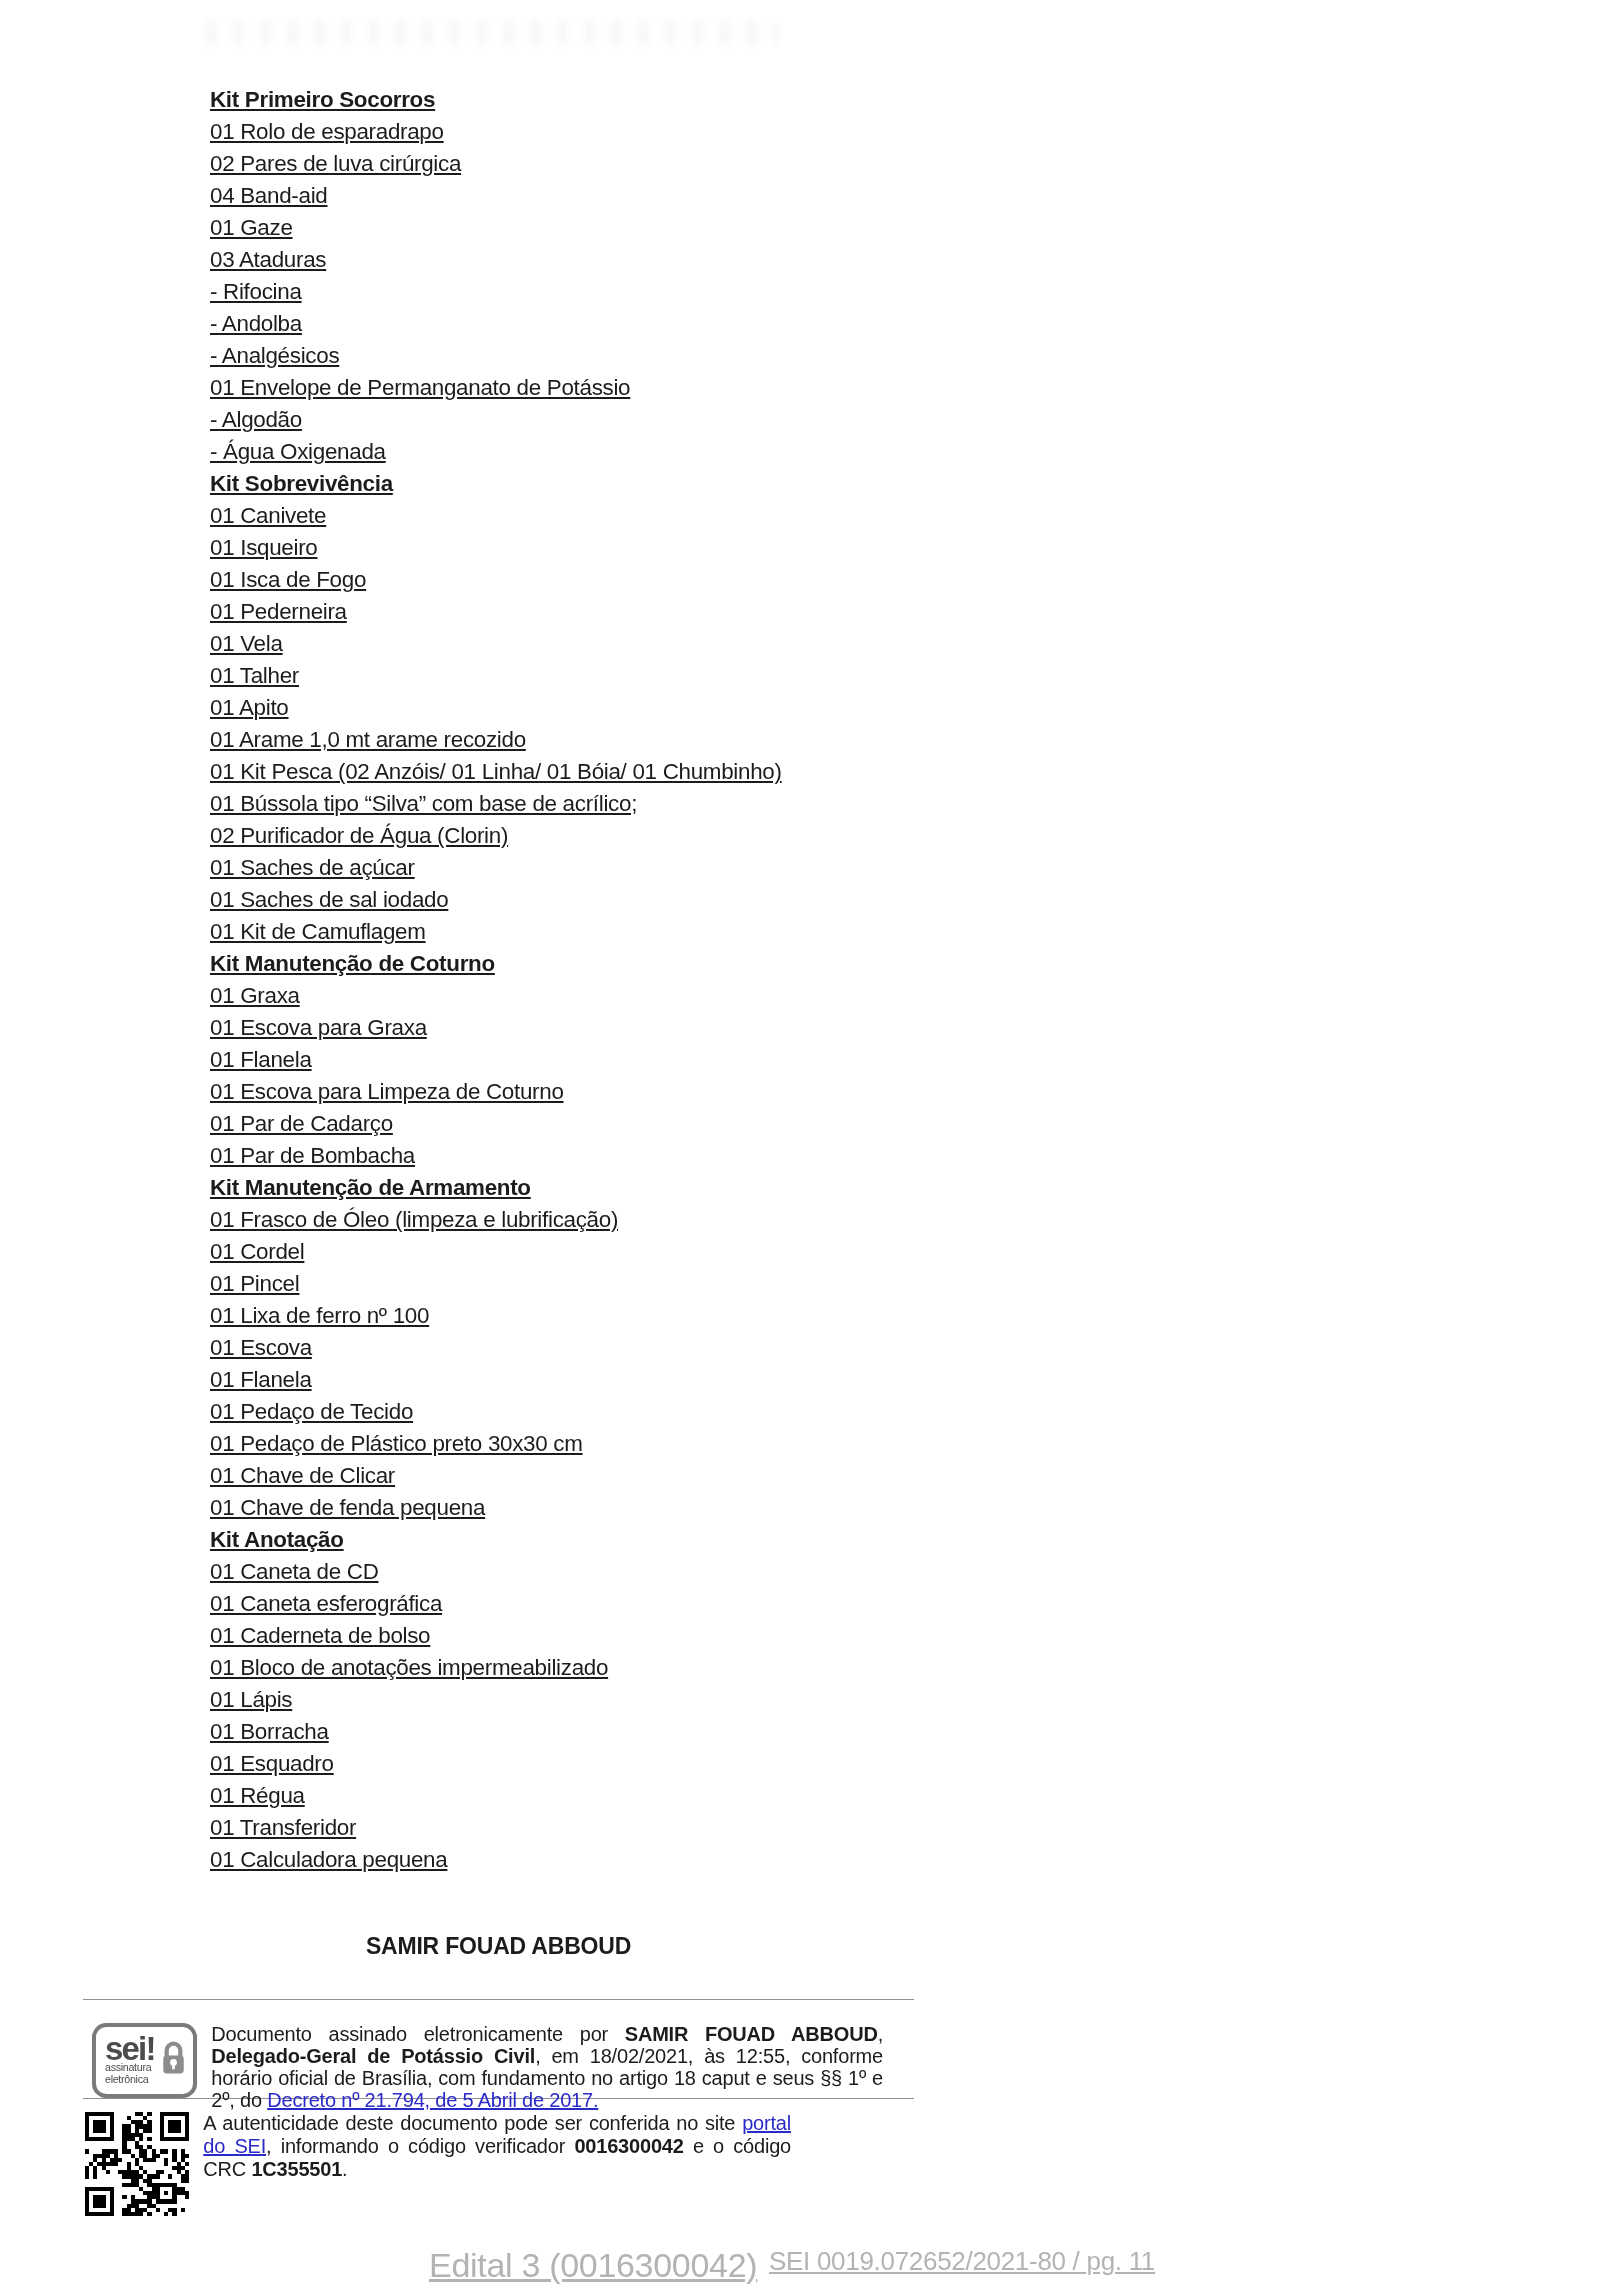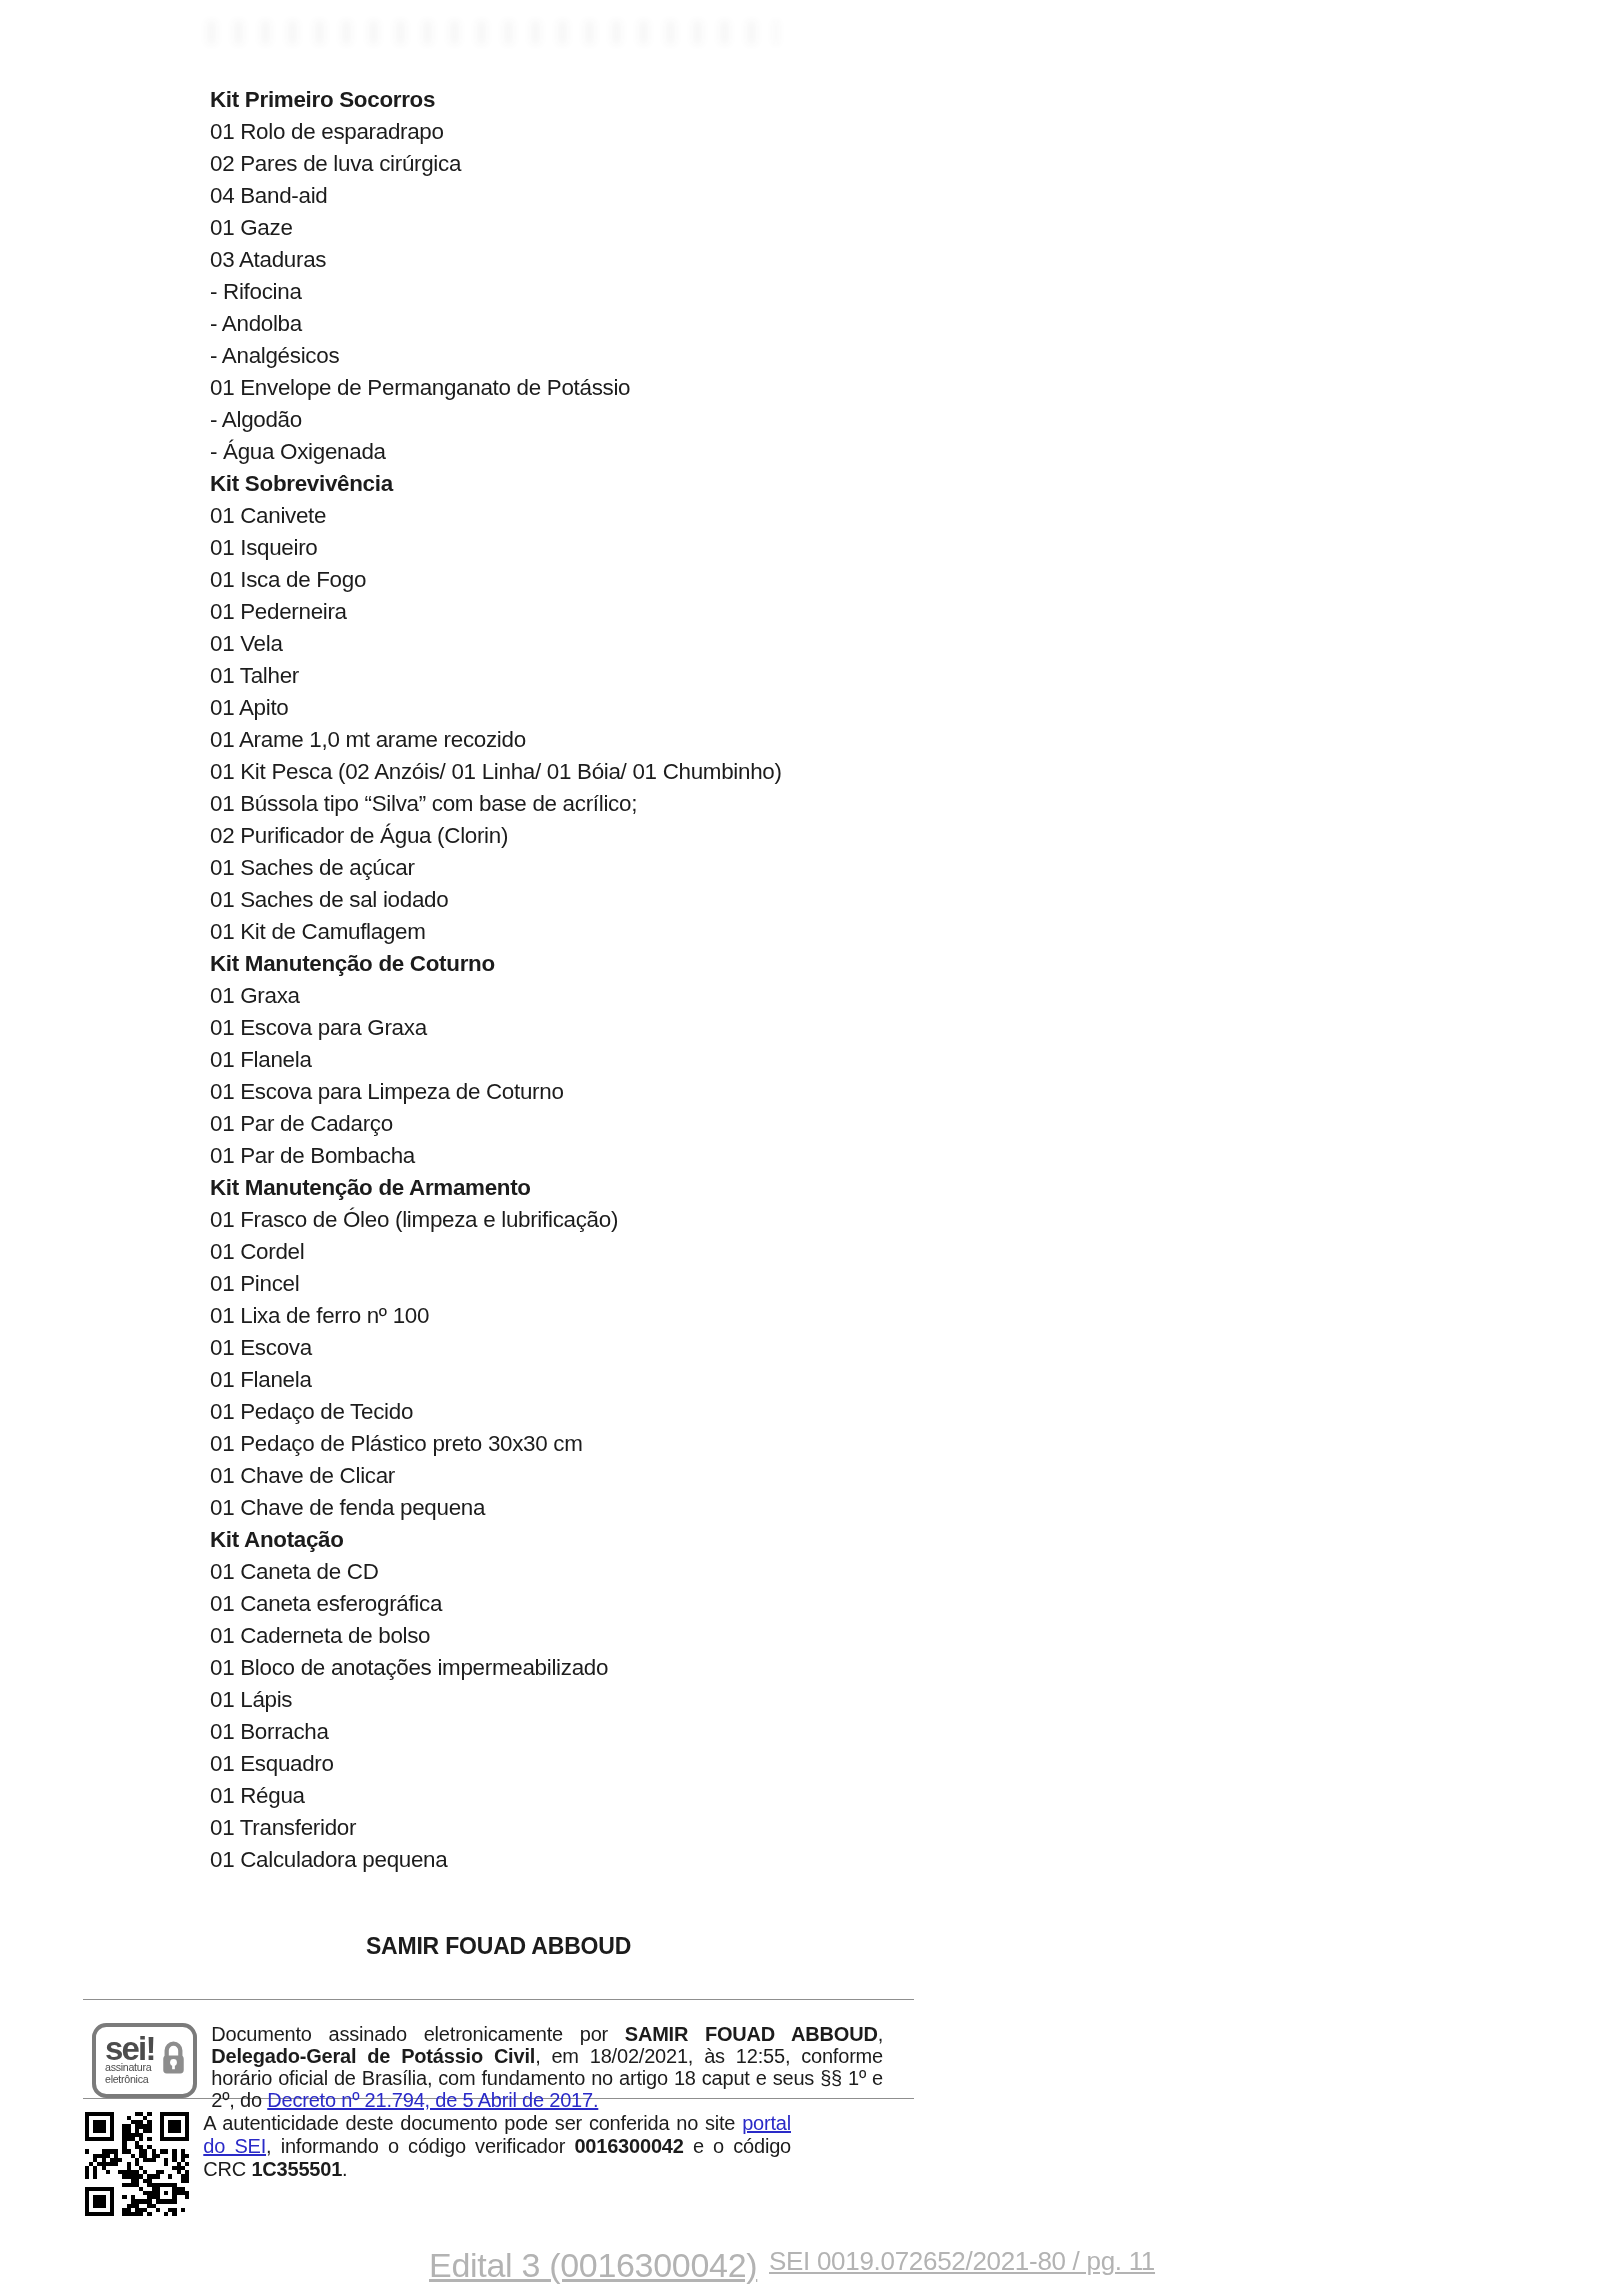--- a/index.html
+++ b/index.html
@@ -10,21 +10,21 @@
   }
   
   .bleed {
     position:absolute; left:206px; top:19.7px; width:573px; height:25px;
     background:repeating-linear-gradient(90deg, rgba(60,60,60,0.10) 0 10.7px, transparent 10.7px 27px);
     filter:blur(3.6px); opacity:.35; pointer-events:none;
   }
   
   .kit-list {
     position:absolute; left:210px; top:84px;
-    font-size:22.4px; line-height:32px; letter-spacing:-0.3px; white-space:pre;
+    font-size:22.4px; line-height:32px; letter-spacing:-0.3px; white-space:pre;text-decoration:underline;
   }
   .kit-heading { font-weight:bold; }
   
   .sig-block {
     position:absolute; left:83px; top:1929px; width:831px; text-align:center;
     font-weight:bold; font-size:23px; line-height:34px; letter-spacing:-0.2px;
   }
   
   .sig-table {
     position:absolute; left:83px; top:1999px; width:831px; height:100px;

